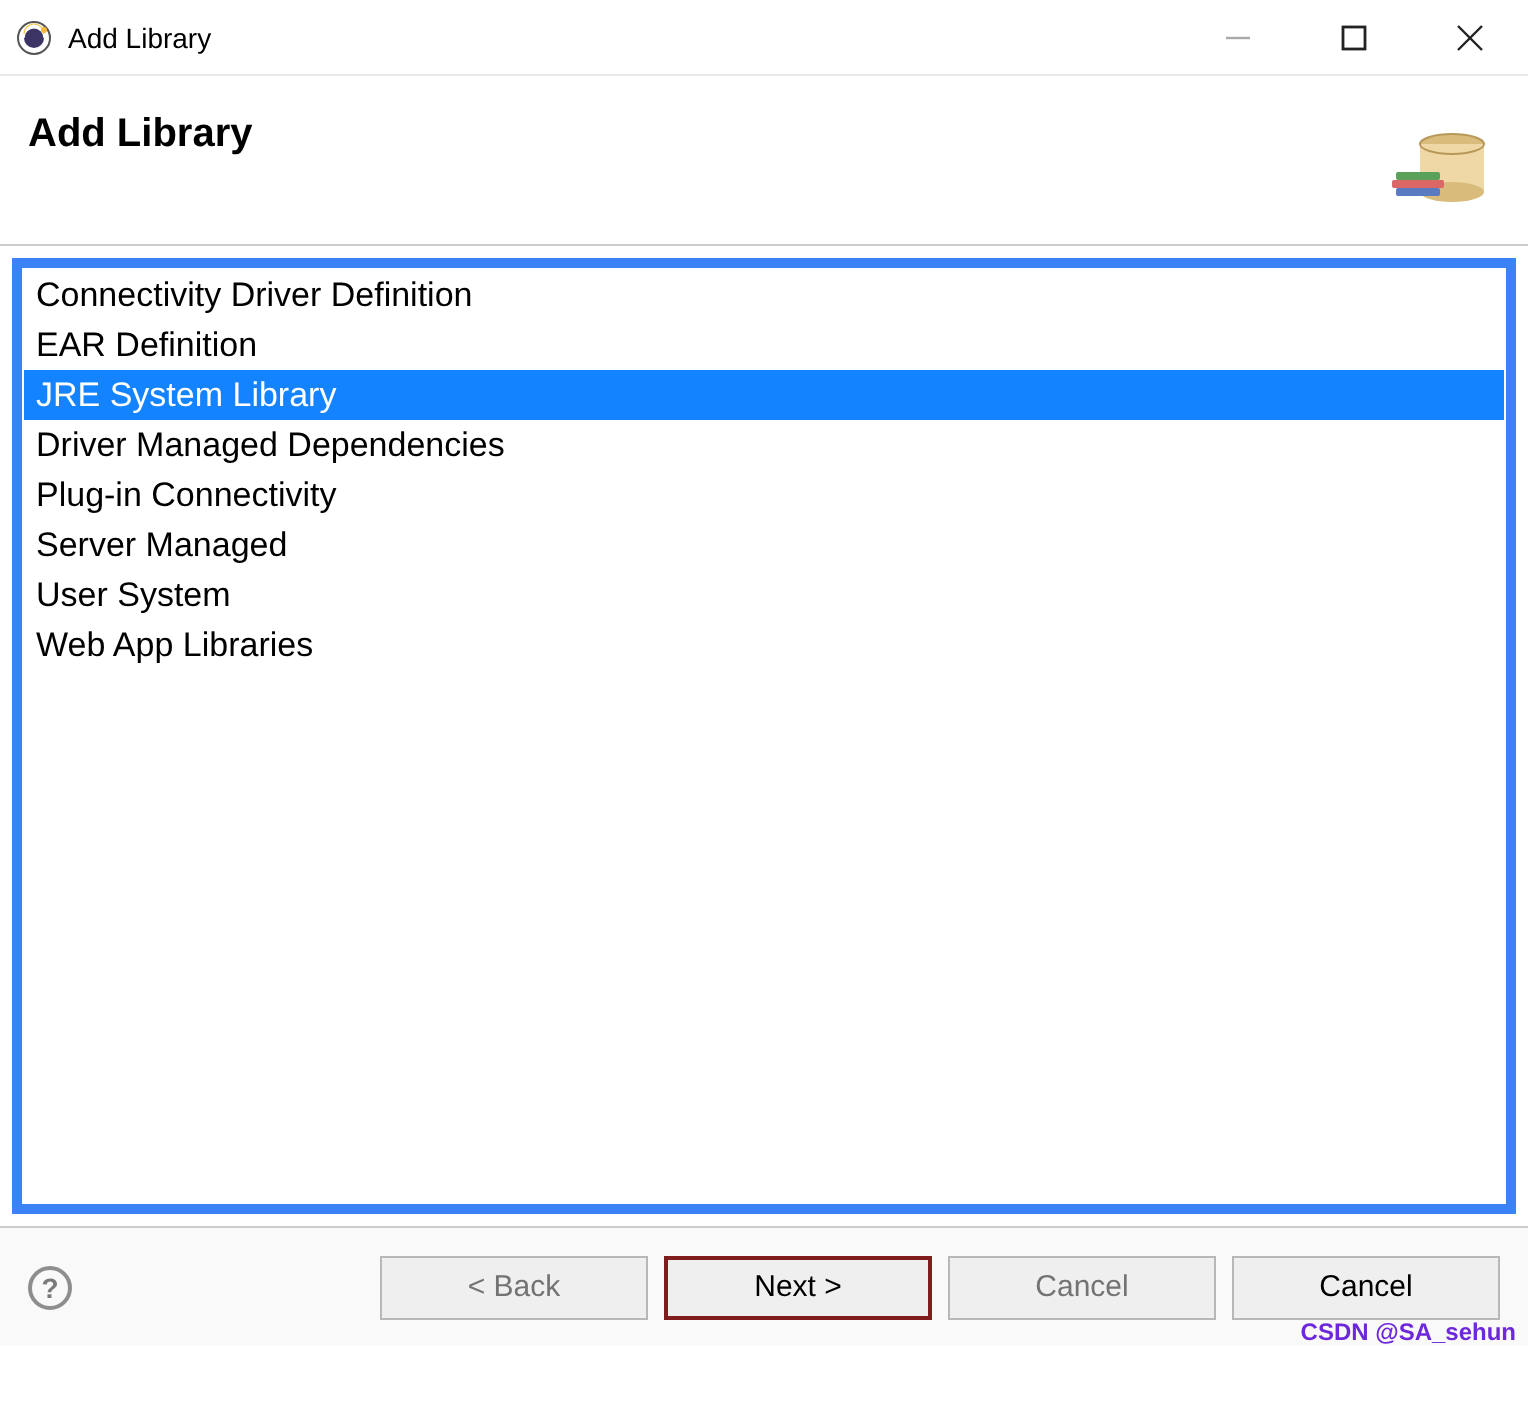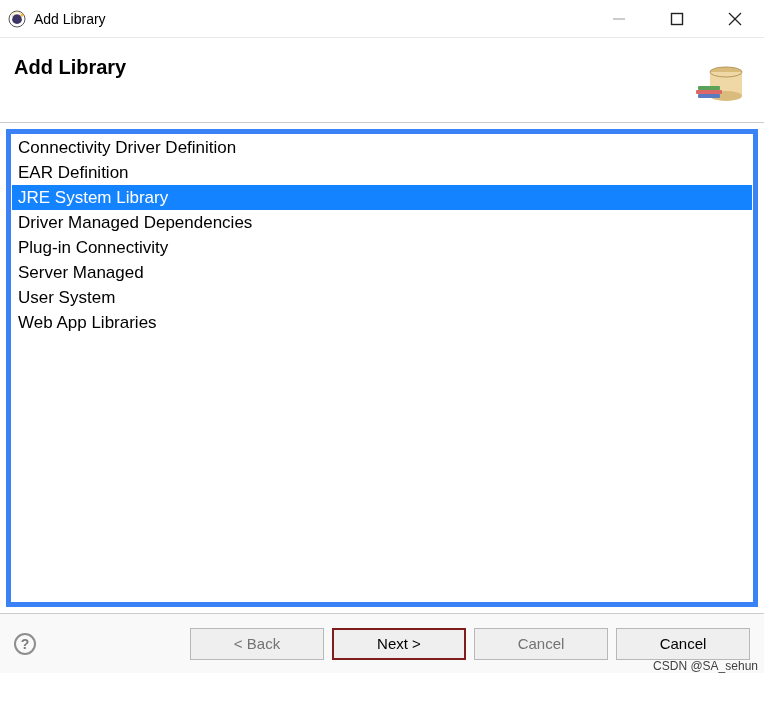--- a/index.html
+++ b/index.html
@@ -156,22 +156,23 @@
   }
   .btn.disabled {
     color: #737373;
   }
 
   .watermark {
     position: absolute;
     right: 6px;
     bottom: 0px;
     font-size: 12px;
-    color: #404040;
+    color: #6d28d9;
     font-family: Arial, sans-serif;
+    font-weight: bold;
   }
 </style>
 </head>
 <body>
 
 <div class="titlebar">
   <span class="app-icon">
     <svg viewBox="0 0 18 18">
       <circle cx="9" cy="9" r="8" fill="#fff" stroke="#555" stroke-width="1"></circle>
       <ellipse cx="9" cy="9" rx="5" ry="5" fill="#3b3464"></ellipse>

